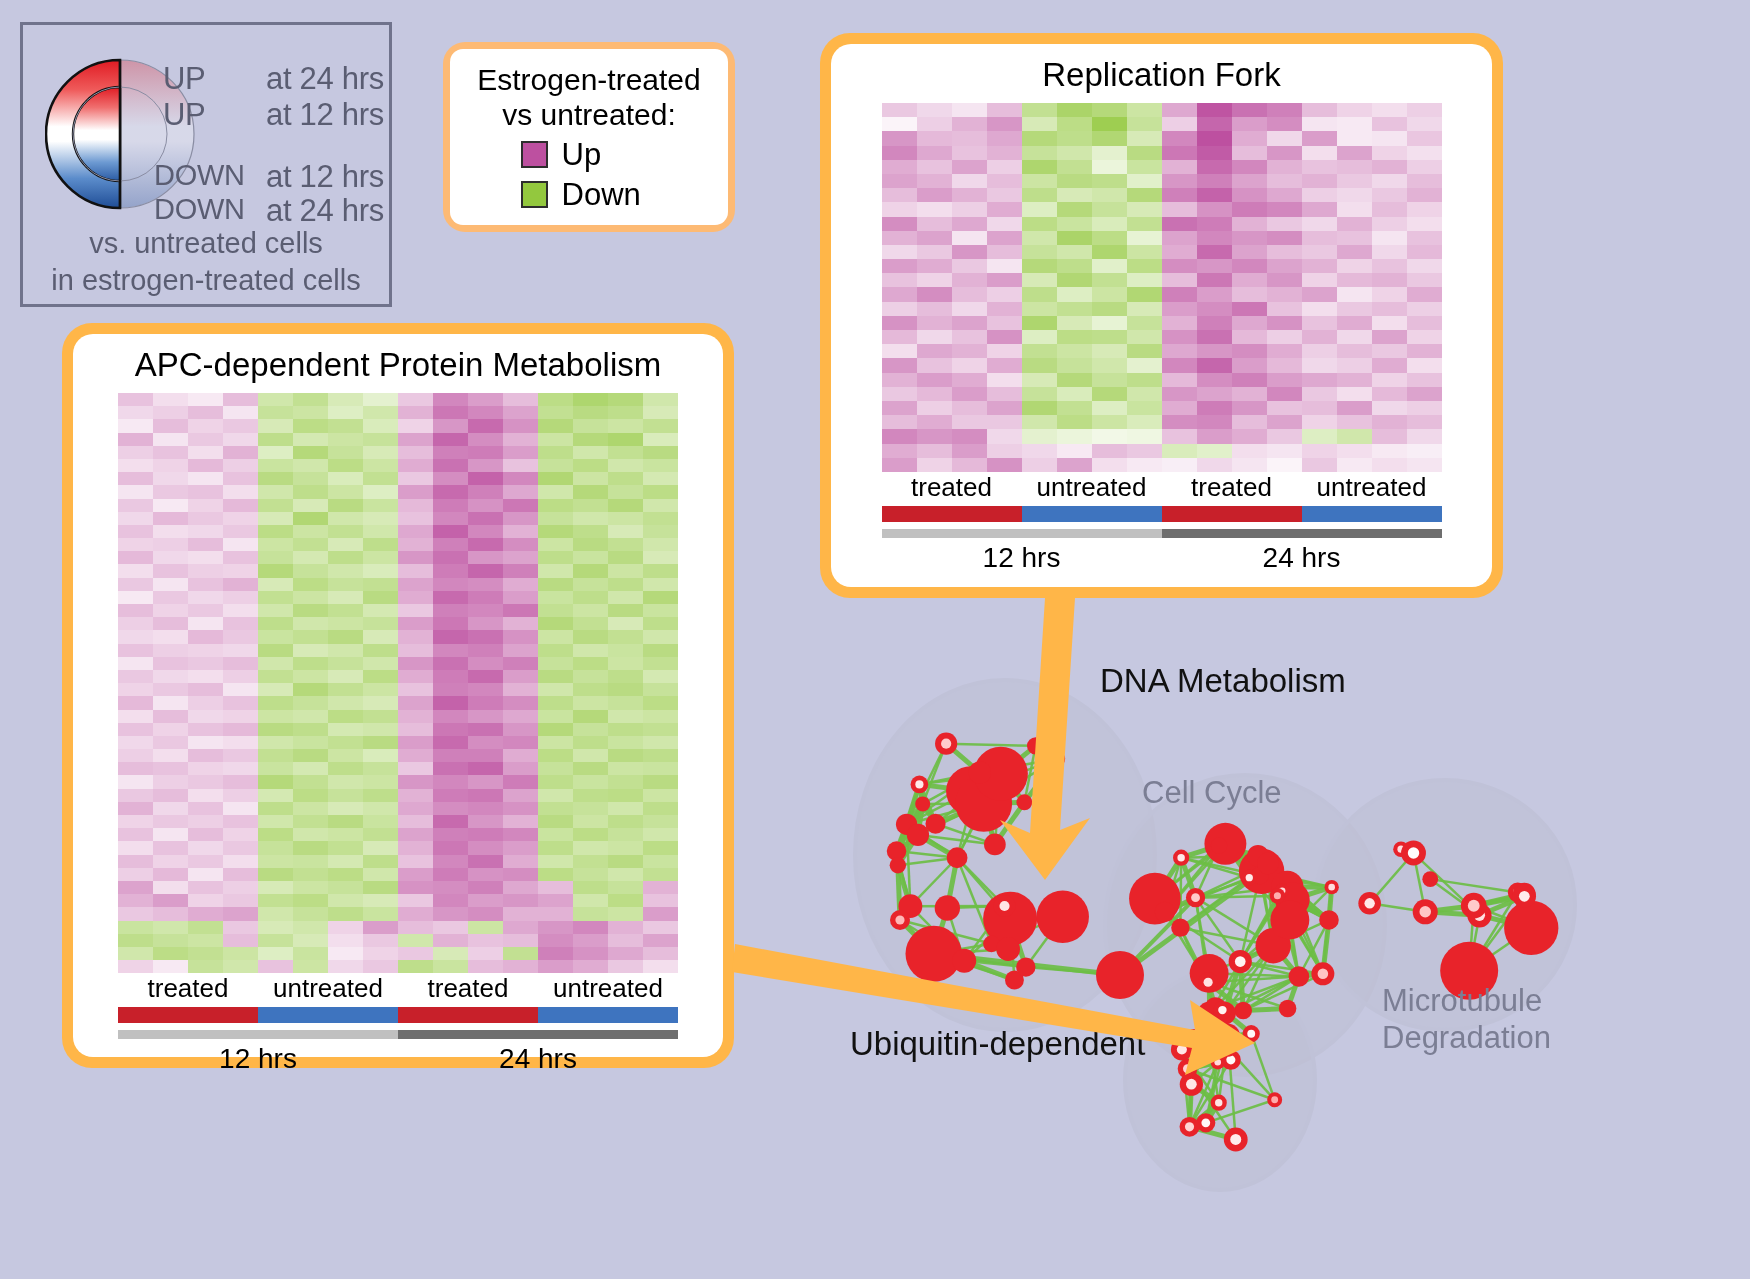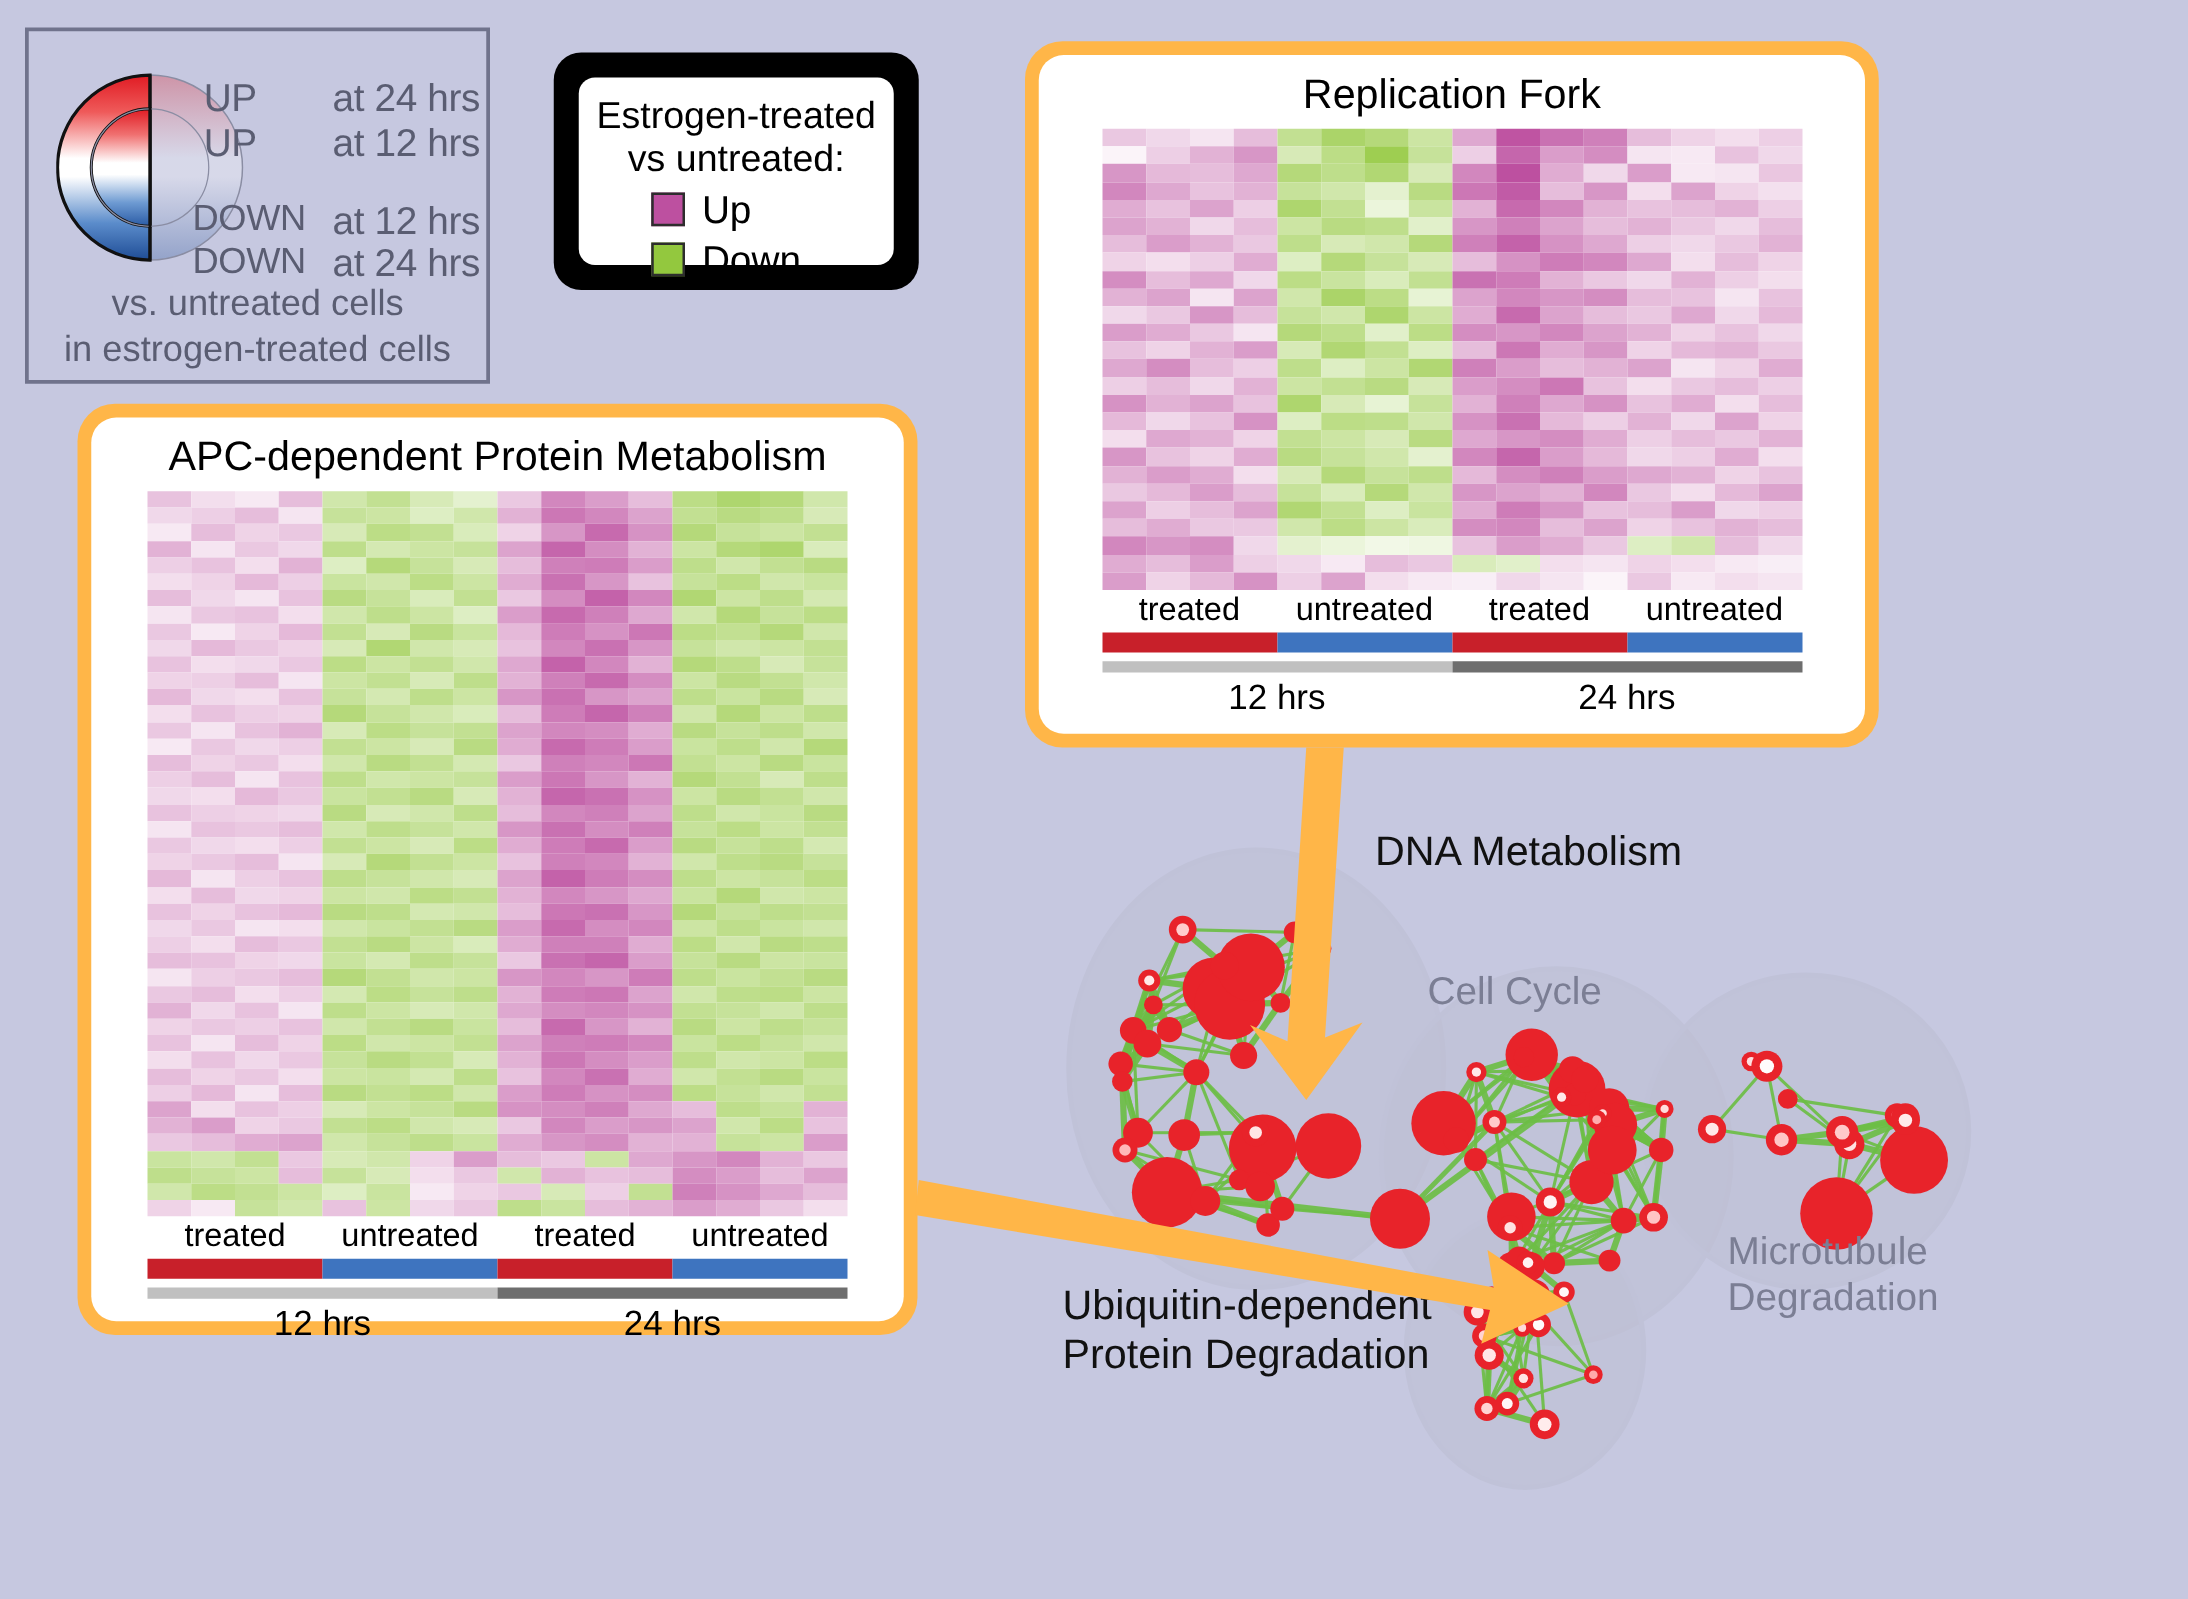--- a/index.html
+++ b/index.html
@@ -21,21 +21,21 @@
   .wheel-text{position:absolute;color:#5a5d72;font-size:31px;letter-spacing:-.3px;white-space:nowrap;}
   .wheel-text.small{font-size:29px;}
   #legend-footer{
     position:absolute;left:0;right:0;top:200px;text-align:center;
     color:#5a5d72;font-size:29px;line-height:1.28;
   }
 
   
   #estrogen-card{
     position:absolute;left:443px;top:42px;width:292px;height:190px;
-    background:#000000;border-radius:22px;padding:20px;box-sizing:border-box;
+    background:#fdba74;border-radius:22px;padding:7px;box-sizing:border-box;
   }
   #estrogen-inner{
     background:#fff;width:100%;height:100%;border-radius:13px;
     box-sizing:border-box;padding:14px 10px 8px 10px;
   }
   #estrogen-title{
     text-align:center;font-size:30px;color:#000;line-height:1.16;
   }
   .swatch-row{display:flex;align-items:center;justify-content:center;gap:14px;margin-top:4px;}
   .swatch{width:27px;height:27px;border:2px solid #2d2d2d;box-sizing:border-box;}
@@ -1751,21 +1751,20 @@
         </g>
       </svg>
     <div class="net-label" id="lbl-dna">DNA Metabolism</div>
     <div class="net-label" id="lbl-cc">Cell Cycle</div>
     <div class="net-label" id="lbl-mt">
       <div>Microtubule</div>
       <div>Degradation</div>
     </div>
     <div class="net-label" id="lbl-ub">
       <div>Ubiquitin-dependent</div>
-      <div>Protein Degradation</div>
     </div>
   </div>
 
   <svg id="arrows" style="position:absolute;inset:0;pointer-events:none;" width="1750" height="1279">
 
     <path d="M1045 598 L1030 833 L1000 820 L1045 880 L1090 818 L1060 830 L1075 598 Z" fill="#ffb648"></path>
 
     <path d="M735 944 L1195 1030 L1190 1000 L1255 1043 L1185 1075 L1192 1048 L732 972 Z" fill="#ffb648"></path>
   </svg>
 

